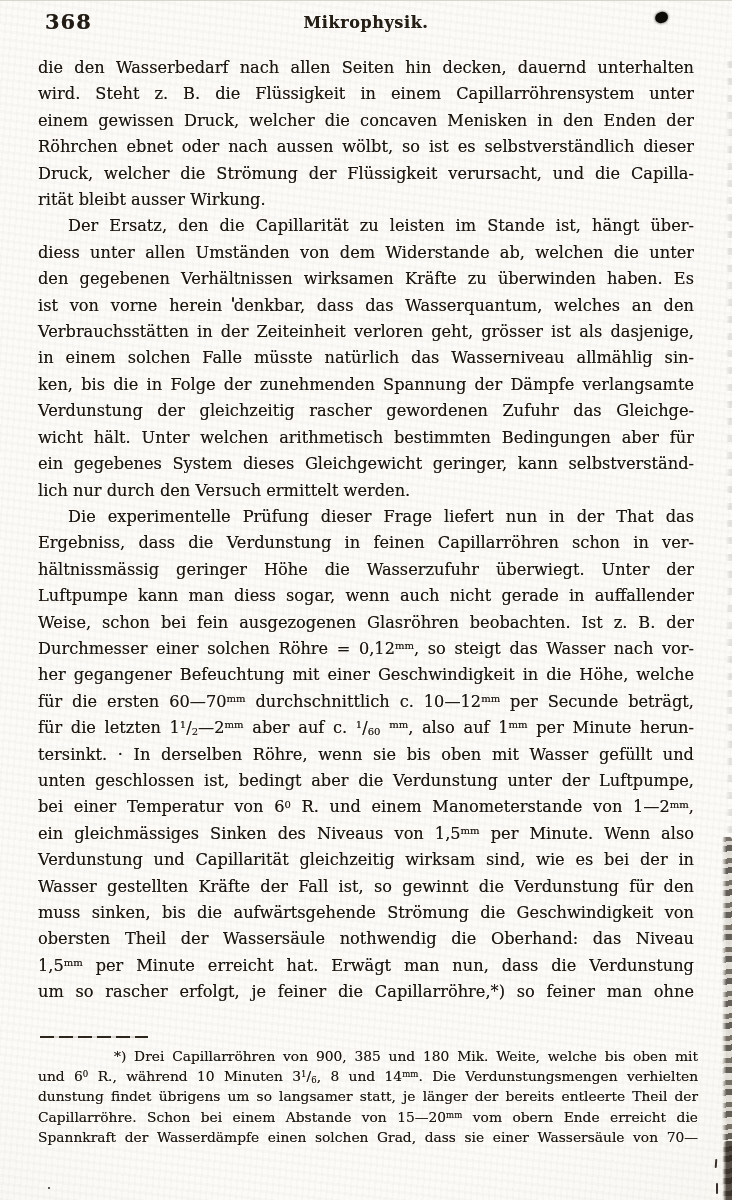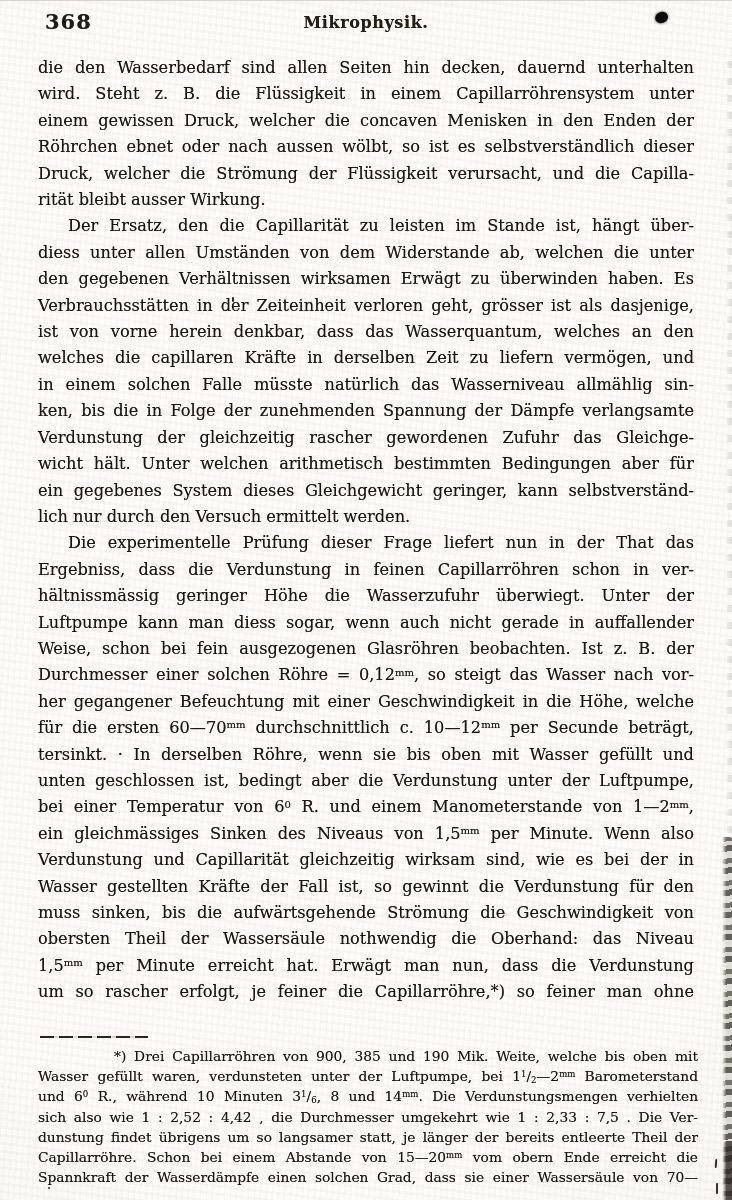--- a/index.html
+++ b/index.html
@@ -99,64 +99,62 @@
 <div class="page">
   <div class="noise"></div>
 
   <div class="header">
     <span class="pagenum">368</span>
     <span class="running">Mikrophysik.</span>
   </div>
   <div class="ink-dot"></div>
 
   <div class="bodytext">
-      <div class="line">die den Wasserbedarf sind allen Seiten hin decken, dauernd unterhalten</div>
+      <div class="line">die den Wasserbedarf nach allen Seiten hin decken, dauernd unterhalten</div>
       <div class="line">wird.  Steht z. B. die Flüssigkeit in einem Capillarröhrensystem unter</div>
       <div class="line">einem gewissen Druck, welcher die concaven Menisken in den Enden der</div>
       <div class="line">Röhrchen ebnet oder nach aussen wölbt, so ist es selbstverständlich dieser</div>
       <div class="line">Druck, welcher die Strömung der Flüssigkeit verursacht, und die Capilla-</div>
       <div class="line flush">rität bleibt ausser Wirkung.</div>
       <div class="line indent">Der Ersatz, den die Capillarität zu leisten im Stande ist, hängt über-</div>
       <div class="line">diess unter allen Umständen von dem Widerstande ab, welchen die unter</div>
-      <div class="line">den gegebenen Verhältnissen wirksamen Erwägt zu überwinden haben.  Es</div>
+      <div class="line">den gegebenen Verhältnissen wirksamen Kräfte zu überwinden haben.  Es</div>
+      <div class="line">ist von vorne herein denkbar, dass das Wasserquantum, welches an den</div>
       <div class="line">Verbrauchsstätten in der Zeiteinheit verloren geht, grösser ist als dasjenige,</div>
-      <div class="line">ist von vorne herein denkbar, dass das Wasserquantum, welches an den</div>
-      <div class="line">welches die capillaren Kräfte in derselben Zeit zu liefern vermögen, und</div>
       <div class="line">in einem solchen Falle müsste natürlich das Wasserniveau allmählig sin-</div>
       <div class="line">ken, bis die in Folge der zunehmenden Spannung der Dämpfe verlangsamte</div>
       <div class="line">Verdunstung der gleichzeitig rascher gewordenen Zufuhr das Gleichge-</div>
       <div class="line">wicht hält.  Unter welchen arithmetisch bestimmten Bedingungen aber für</div>
       <div class="line">ein gegebenes System dieses Gleichgewicht geringer, kann selbstverständ-</div>
       <div class="line flush">lich nur durch den Versuch ermittelt werden.</div>
       <div class="line indent">Die experimentelle Prüfung dieser Frage liefert nun in der That das</div>
       <div class="line">Ergebniss, dass die Verdunstung in feinen Capillarröhren schon in ver-</div>
       <div class="line">hältnissmässig geringer Höhe die Wasserzufuhr überwiegt.  Unter der</div>
       <div class="line">Luftpumpe kann man diess sogar, wenn auch nicht gerade in auffallender</div>
       <div class="line">Weise, schon bei fein ausgezogenen Glasröhren beobachten.  Ist z. B. der</div>
       <div class="line">Durchmesser einer solchen Röhre = 0,12<sup>mm</sup>, so steigt das Wasser nach vor-</div>
       <div class="line">her gegangener Befeuchtung mit einer Geschwindigkeit in die Höhe, welche</div>
       <div class="line">für die ersten 60—70<sup>mm</sup> durchschnittlich c. 10—12<sup>mm</sup> per Secunde beträgt,</div>
+      <div class="line">für die letzten 1<sup>1</sup>/<sub>2</sub>—2<sup>mm</sup> aber auf c. <sup>1</sup>/<sub>60</sub> <sup>mm</sup>, also auf 1<sup>mm</sup> per Minute herun-</div>
       <div class="line">tersinkt. · In derselben Röhre, wenn sie bis oben mit Wasser gefüllt und</div>
       <div class="line">unten geschlossen ist, bedingt aber die Verdunstung unter der Luftpumpe,</div>
       <div class="line">bei einer Temperatur von 6<sup>0</sup> R. und einem Manometerstande von 1—2<sup>mm</sup>,</div>
       <div class="line">ein gleichmässiges Sinken des Niveaus von 1,5<sup>mm</sup> per Minute.  Wenn also</div>
       <div class="line">Verdunstung und Capillarität gleichzeitig wirksam sind, wie es bei der in</div>
       <div class="line">Wasser gestellten Kräfte der Fall ist, so gewinnt die Verdunstung für den</div>
       <div class="line">muss sinken, bis die aufwärtsgehende Strömung die Geschwindigkeit von</div>
       <div class="line">obersten Theil der Wassersäule nothwendig die Oberhand: das Niveau</div>
       <div class="line">1,5<sup>mm</sup> per Minute erreicht hat.  Erwägt man nun, dass die Verdunstung</div>
       <div class="line">um so rascher erfolgt, je feiner die Capillarröhre,*) so feiner man ohne</div>
     </div>
 
   <div class="fn-rule"></div>
   <div class="footnote">
-      <div class="line indent">*) Drei Capillarröhren von 900, 385 und 190 Mik. Weite, welche bis oben mit</div>
-      <div class="line">Wasser gefüllt waren, verdunsteten unter der Luftpumpe, bei 1<sup>1</sup>/<sub>2</sub>—2<sup>mm</sup> Barometerstand</div>
+      <div class="line indent">*) Drei Capillarröhren von 900, 385 und 180 Mik. Weite, welche bis oben mit</div>
       <div class="line">und 6<sup>0</sup> R., während 10 Minuten 3<sup>1</sup>/<sub>6</sub>, 8 und 14<sup>mm</sup>.  Die Verdunstungsmengen verhielten</div>
-      <div class="line">sich also wie 1 : 2,52 : 4,42 , die Durchmesser umgekehrt wie 1 : 2,33 : 7,5 .  Die Ver-</div>
       <div class="line">dunstung findet übrigens um so langsamer statt, je länger der bereits entleerte Theil der</div>
       <div class="line">Capillarröhre.  Schon bei einem Abstande von 15—20<sup>mm</sup> vom obern Ende erreicht die</div>
       <div class="line">Spannkraft der Wasserdämpfe einen solchen Grad, dass sie einer Wassersäule von 70—</div>
     </div>
 
   <div class="edge-faint"></div>
   <div class="edge-band"></div>
   <div class="edge-blob"></div>
   <div class="mark-dash m1"></div>
   <div class="mark-dash m2"></div>

